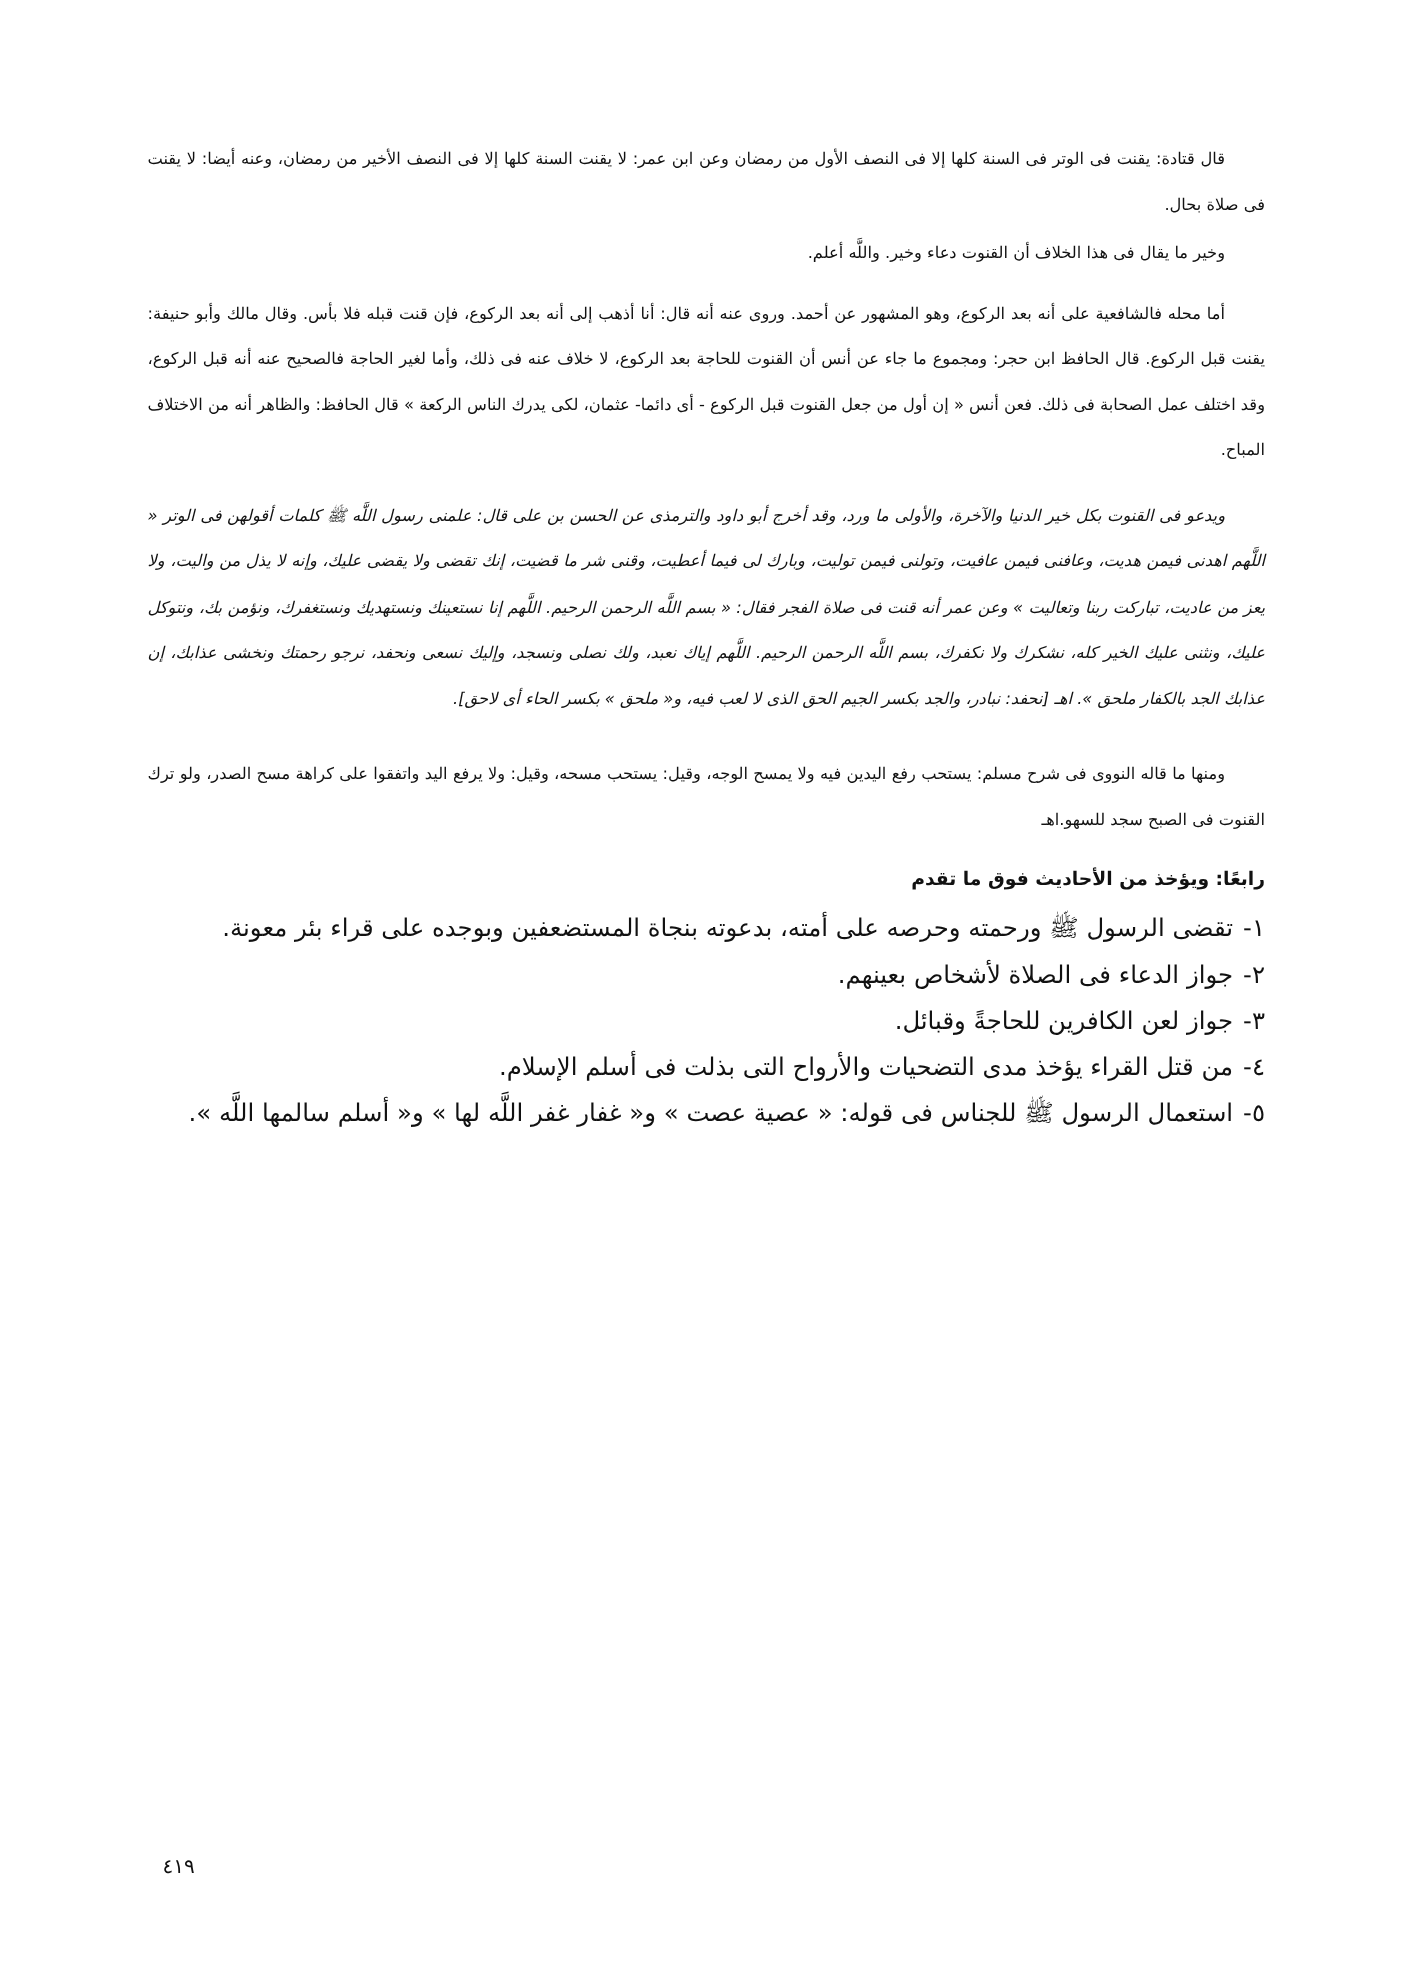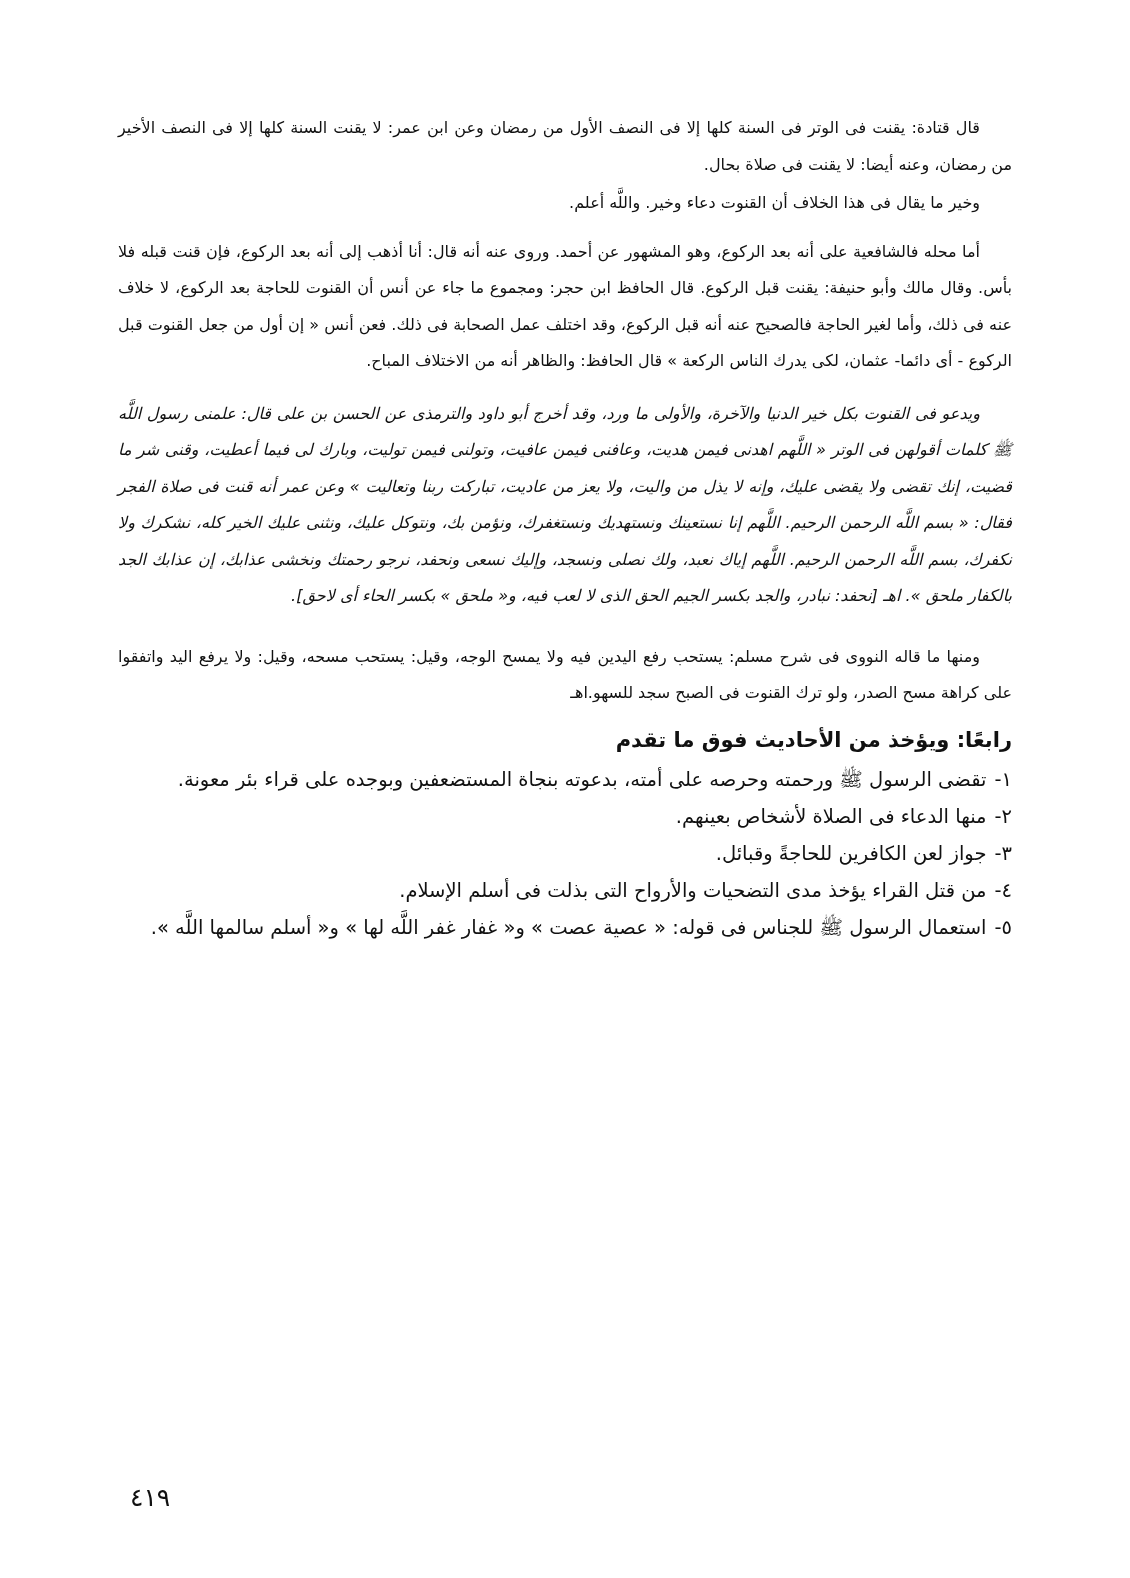--- a/index.html
+++ b/index.html
@@ -13,35 +13,35 @@
     }
     .page {
       position: absolute;
       left: 118px;
       top: 110px;
       width: 894px;
       direction: rtl;
     }
     .para {
       margin: 0;
-      font-size: 16px;
+      font-size: 13px;
       line-height: 36.5px;
       text-align: justify;
       text-align-last: right;
       text-indent: 32px;
     }
     .p1 { margin-bottom: 2px; }
     .p2 { margin-bottom: 12px; }
     .p3 { margin-bottom: 16px; }
     .p4 { margin-bottom: 24px; font-style: italic; }
     .p5 { margin-bottom: 12px; }
     .p6 { margin-bottom: 12px; }
     .heading {
       margin: 6px 0 6px 0;
-      font-size: 21px;
+      font-size: 15px;
       font-weight: bold;
       line-height: 32px;
       text-align: right;
     }
     .list { margin: 0; padding: 0; list-style: none; }
     .list-item {
       display: flex;
       flex-direction: row;
       font-size: 19.5px;
       line-height: 36px;
@@ -54,21 +54,21 @@
     }
     .list-text {
       flex: 1 1 auto;
       text-align: justify;
       text-align-last: right;
     }
     .page-number {
       position: absolute;
       left: 130px;
       top: 1483px;
-      font-size: 25px;
+      font-size: 16px;
       letter-spacing: 4px;
       direction: rtl;
       color: #111111;
     }
   </style>
 </head>
 <body>
 
 <div class="page">
   <p class="para p1">قال قتادة: يقنت فى الوتر فى السنة كلها إلا فى النصف الأول من رمضان وعن ابن عمر: لا يقنت السنة كلها إلا فى النصف الأخير من رمضان، وعنه أيضا: لا يقنت فى صلاة بحال.</p>
@@ -79,21 +79,21 @@
 
   <h2 class="heading">رابعًا: ويؤخذ من الأحاديث فوق ما تقدم</h2>
 
   <ol class="list">
     <li class="list-item">
       <span class="list-num">١-</span>
       <span class="list-text">تقضى الرسول ﷺ ورحمته وحرصه على أمته، بدعوته بنجاة المستضعفين وبوجده على قراء بئر معونة.</span>
     </li>
     <li class="list-item">
       <span class="list-num">٢-</span>
-      <span class="list-text">منها الدعاء فى الصلاة لأشخاص بعينهم.</span>
+      <span class="list-text">جواز الدعاء فى الصلاة لأشخاص بعينهم.</span>
     </li>
     <li class="list-item">
       <span class="list-num">٣-</span>
       <span class="list-text">جواز لعن الكافرين للحاجةً وقبائل.</span>
     </li>
     <li class="list-item">
       <span class="list-num">٤-</span>
       <span class="list-text">من قتل القراء يؤخذ مدى التضحيات والأرواح التى بذلت فى أسلم الإسلام.</span>
     </li>
     <li class="list-item">

